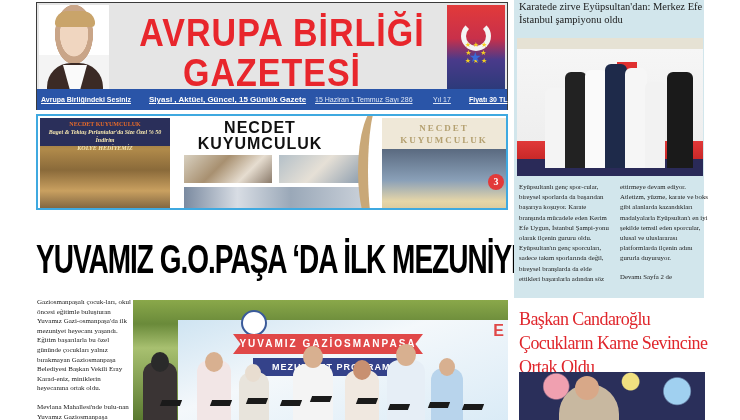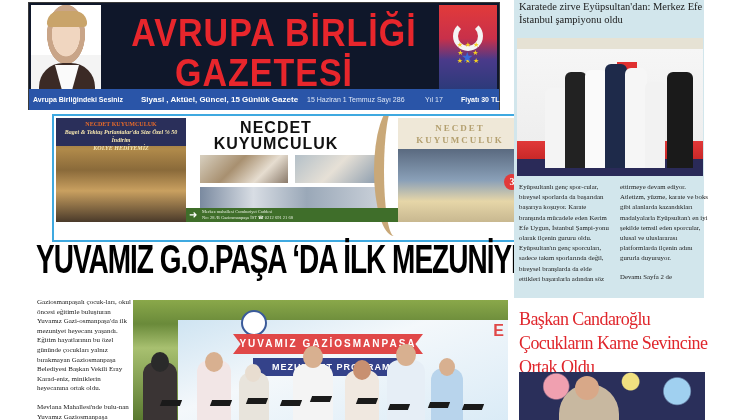--- a/index.html
+++ b/index.html
@@ -1,41 +1,41 @@
 <!DOCTYPE html>
 <html><head>
 <meta charset="utf-8">
 <style>
   * { margin:0; padding:0; box-sizing:border-box; }
   html, body { width:740px; height:420px; overflow:hidden; background:#ffffff; }
   body { position:relative; font-family:"Liberation Serif", serif; }
 
   
-  .masthead { position:absolute; left:28px; top:2px; width:472px; height:108px; border:1px solid #3a3a3a; background:#0f172a; }
+  .masthead { position:absolute; left:36px; top:2px; width:472px; height:108px; border:1px solid #3a3a3a; background:#e5e5e5; }
   .ataturk { position:absolute; left:2px; top:2px; width:70px; height:84px; background:radial-gradient(ellipse at 50% 35%, #f0d6c0 0 28%, #c9a588 29% 38%, transparent 39%), linear-gradient(180deg,#fff 0,#fff 60%,#f4f4f4 60%); }
   .ataturk .hair { position:absolute; left:16px; top:6px; width:40px; height:16px; border-radius:20px 20px 6px 6px; background:#c9a46a; }
   .ataturk .coat { position:absolute; left:8px; top:58px; width:56px; height:28px; border-radius:24px 24px 0 0; background:#3b2a25; }
   .ataturk .collar { position:absolute; left:24px; top:60px; width:24px; height:26px; background:#fafafa; clip-path:polygon(0 0,100% 0,70% 100%,30% 100%); }
   .title-line { position:absolute; left:0; width:100%; text-align:center; color:#e8262c; font-family:"Liberation Sans", sans-serif; font-weight:bold; font-size:34px; letter-spacing:1px; transform:scaleY(1.15); }
   .title-1 { top:10px; padding-left:20px; }
   .title-2 { top:50px; padding-left:0; }
   .flag { position:absolute; right:2px; top:2px; width:58px; height:84px; background:linear-gradient(180deg,#e23a3a 0%,#c8304a 40%,#4a3a8a 65%,#2c3a7a 100%); overflow:hidden; }
   .flag .moon { position:absolute; left:14px; top:16px; width:30px; height:30px; border-radius:50%; border:5px solid #f4f4f4; border-top-color:transparent; }
   .flag .stars { position:absolute; left:8px; top:36px; width:42px; height:34px; color:#f5d020; font-size:7px; line-height:8px; text-align:center; }
   .flag .bigstar { position:absolute; left:22px; top:44px; color:#3a6ad8; font-size:14px; }
   .bar { position:absolute; left:0; top:86px; width:100%; height:21px; background:#2a55a8; color:#fff; font-family:"Liberation Sans", sans-serif; font-size:7px; display:flex; align-items:center; }
-  .bar span { position:absolute; white-space:nowrap; }
+  .bar span { position:absolute; white-space:nowrap;text-decoration:underline; }
   .bar .b1 { left:4px; font-weight:bold; }
   .bar .b2 { left:112px; font-weight:bold; font-size:8px; }
   .bar .b3 { left:278px; color:#dde6f6; }
   .bar .b4 { left:396px; color:#dde6f6; }
   .bar .b5 { left:432px; font-weight:bold; }
 
   
-  .ad { position:absolute; left:52px; top:114px; width:472px; height:128px; border:2px solid #3fa9e0; background:#fff; overflow:hidden; }
+  .ad { position:absolute; left:36px; top:114px; width:472px; height:96px; border:2px solid #3fa9e0; background:#fff; overflow:hidden; }
   .ad-left { position:absolute; left:2px; top:2px; width:130px; height:104px; background:linear-gradient(180deg,#6b5a3a 0%,#b08a4a 30%,#8a6a3a 50%,#c9a060 70%,#4a3a2a 100%); }
   .ad-left .top { position:absolute; left:0; top:0; width:100%; height:28px; background:#2a2f5a; color:#f5e6b0; font-size:6px; font-weight:bold; text-align:center; padding-top:2px; line-height:8px; font-style:italic; }
   .ad-left .top .brand { color:#e66a2a; font-style:normal; }
   .ad-title { position:absolute; left:132px; top:4px; width:180px; text-align:center; font-family:"Liberation Sans", sans-serif; font-weight:bold; color:#111; font-size:16px; line-height:16px; letter-spacing:1px; }
   .ad-photo { position:absolute; background:linear-gradient(135deg,#d8d0c0,#a89070 40%,#e6ddd0 70%,#8a7a6a); border:1px solid #fff; }
   .ad-p1 { left:145px; top:38px; width:90px; height:30px; }
   .ad-p2 { left:240px; top:38px; width:82px; height:30px; background:linear-gradient(135deg,#b4c0c8,#e6e0d6 50%,#90a0b0); }
   .ad-p3 { left:145px; top:70px; width:180px; height:28px; background:linear-gradient(90deg,#7a8aa0,#d8dde4 30%,#9aa8b8 60%,#c8cfd8); }
   .ad-curve { position:absolute; left:320px; top:-10px; width:40px; height:130px; border-radius:50%; border-left:10px solid #c9a878; }
   .ad-right { position:absolute; left:344px; top:2px; width:124px; height:104px; background:linear-gradient(180deg,#efe8d8 0,#efe8d8 30%,#5a6a80 30%,#8aa0b8 60%,#e6d6a8 80%,#c8b890); }
@@ -125,21 +125,21 @@
   <div class="ad-addr">
     <span class="arrow">➜</span>
     <div>Merkez mahallesi Cumhuriyet Caddesi</div>
     <div><span>No: 28 /B Gaziosmanpaşa İST</span> ☎ <span>0212 691 21 68</span></div>
   </div>
 </div>
 
 <div class="headline">YUVAMIZ G.O.PAŞA ‘DA İLK MEZUNİYET HEYECANI</div>
 
 <div class="lead-text">
-  <p>Gaziosmanpaşalı çocuk-ları, okul öncesi eğitimle buluşturan Yuvamız Gazi-osmanpaşa'da ilk mezuniyet heyecanı yaşandı. Eğitim hayatlarının bu özel gününde çocukları yalnız bırakmayan Gaziosmanpaşa Belediyesi Başkan Vekili Eray Karad-eniz, miniklerin heyecanına ortak oldu.</p>
+  <p>Gaziosmanpaşalı çocuk-ları, okul öncesi eğitimle buluşturan Yuvamız Gazi-osmanpaşa'da ilk mezuniyet heyecanı yaşandı. Eğitim başarılarla bu özel gününde çocukları yalnız bırakmayan Gaziosmanpaşa Belediyesi Başkan Vekili Eray Karad-eniz, miniklerin heyecanına ortak oldu.</p>
   <p>Mevlana Mahallesi'nde bulu-nan Yuvamız Gaziosmanpaşa</p>
 </div>
 
 <div class="lead-photo">
   <div class="banner"></div>
   <div class="logo"></div>
   <div class="ribbon-red">YUVAMIZ GAZİOSMANPAŞA</div>
   <div class="ribbon-blue">MEZUNİYET PROGRAMI</div>
   <div class="elogo">E</div>
 

